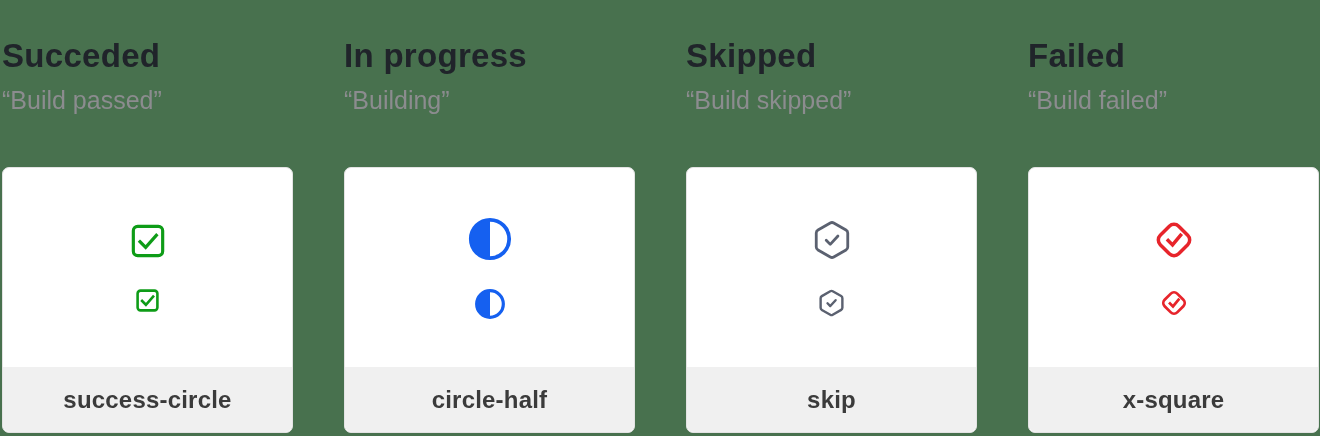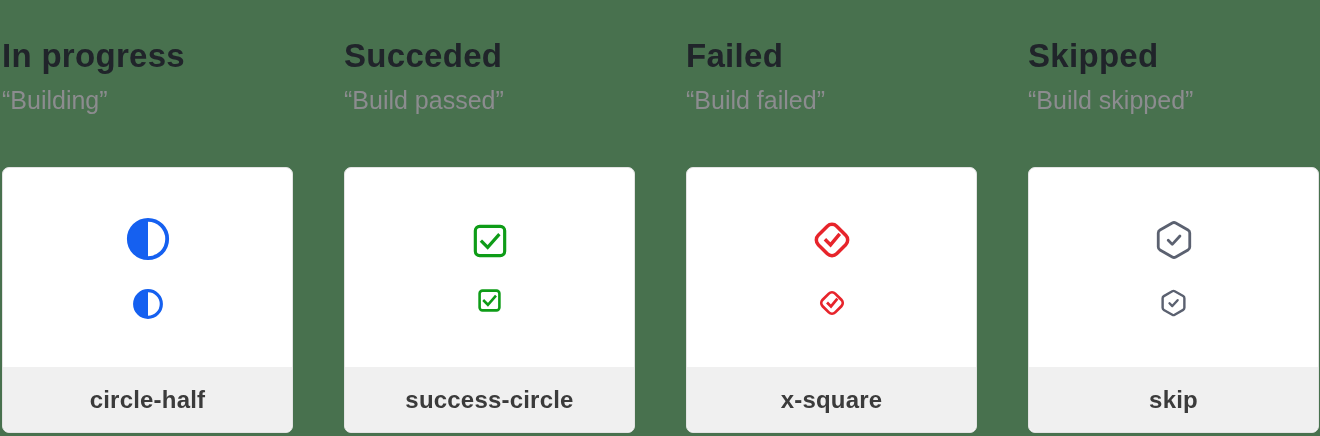--- a/index.html
+++ b/index.html
@@ -70,56 +70,76 @@
     font-weight: 700;
     letter-spacing: 0.2px;
     color: #3B3B3B;
   }
 </style>
 </head>
 <body style="background: rgb(72, 113, 78);">
 
 <div class="grid">
 
+  <div class="column col-2">
+    <h2 class="title">Succeded</h2>
+    <div class="subtitle">“Build passed”</div>
+    <div class="card">
+      <div class="icon-area">
+        <svg class="icon-lg" style="width: 40px; height: 40px; color: rgb(14, 156, 23);" viewBox="0 0 24 24" fill="none" stroke="currentColor" stroke-width="1.9" stroke-linecap="square">
+          <rect x="3.2" y="3.2" width="17.6" height="17.6" rx="2.6"></rect>
+          <path d="M7.2 12.4 L10.6 15.8 L17 8.6"></path>
+        </svg>
+        <svg class="icon-sm" style="width: 27px; height: 27px; color: rgb(14, 156, 23);" viewBox="0 0 24 24" fill="none" stroke="currentColor" stroke-width="2.3" stroke-linecap="square">
+          <rect x="3.2" y="3.2" width="17.6" height="17.6" rx="2.6"></rect>
+          <path d="M7.2 12.4 L10.6 15.8 L17 8.6"></path>
+        </svg>
+      </div>
+      <div class="card-footer">
+        <span class="card-label">success-circle</span>
+      </div>
+    </div>
+  </div>
+
   <div class="column col-1">
     <h2 class="title">In progress</h2>
     <div class="subtitle">“Building”</div>
     <div class="card">
       <div class="icon-area">
         <svg class="icon-lg" viewBox="0 0 24 24" fill="none" stroke="currentColor" stroke-width="2" style="color: rgb(21, 96, 240);">
           <circle cx="12" cy="12" r="10"></circle>
           <path d="M12 2 A 10 10 0 0 0 12 22 Z" fill="currentColor" stroke="none"></path>
         </svg>
         <svg class="icon-sm" viewBox="0 0 24 24" fill="none" stroke="currentColor" stroke-width="2.4" style="color: rgb(21, 96, 240);">
           <circle cx="12" cy="12" r="10"></circle>
           <path d="M12 2 A 10 10 0 0 0 12 22 Z" fill="currentColor" stroke="none"></path>
         </svg>
       </div>
       <div class="card-footer">
         <span class="card-label">circle-half</span>
       </div>
     </div>
   </div>
 
-  <div class="column col-2">
-    <h2 class="title">Succeded</h2>
-    <div class="subtitle">“Build passed”</div>
+  <div class="column col-4">
+    <h2 class="title">Skipped</h2>
+    <div class="subtitle">“Build skipped”</div>
     <div class="card">
       <div class="icon-area">
-        <svg class="icon-lg" style="width: 40px; height: 40px; color: rgb(14, 156, 23);" viewBox="0 0 24 24" fill="none" stroke="currentColor" stroke-width="1.9" stroke-linecap="square">
-          <rect x="3.2" y="3.2" width="17.6" height="17.6" rx="2.6"></rect>
-          <path d="M7.2 12.4 L10.6 15.8 L17 8.6"></path>
+        <svg class="icon-lg" style="width: 42px; height: 44px; color: rgb(91, 97, 112);" viewBox="0 0 24 24" fill="none" stroke="currentColor" stroke-width="1.6" stroke-linecap="round" stroke-linejoin="round">
+          <path d="M21 16V8a2 2 0 0 0-1-1.73l-7-4a2 2 0 0 0-2 0l-7 4A2 2 0 0 0 3 8v8a2 2 0 0 0 1 1.73l7 4a2 2 0 0 0 2 0l7-4A2 2 0 0 0 21 16z"></path>
+          <path d="M8.7 12.2 L11 14.5 L15.4 9.7"></path>
         </svg>
-        <svg class="icon-sm" style="width: 27px; height: 27px; color: rgb(14, 156, 23);" viewBox="0 0 24 24" fill="none" stroke="currentColor" stroke-width="2.3" stroke-linecap="square">
-          <rect x="3.2" y="3.2" width="17.6" height="17.6" rx="2.6"></rect>
-          <path d="M7.2 12.4 L10.6 15.8 L17 8.6"></path>
+        <svg class="icon-sm" style="width: 29px; height: 30px; color: rgb(91, 97, 112);" viewBox="0 0 24 24" fill="none" stroke="currentColor" stroke-width="2" stroke-linecap="round" stroke-linejoin="round">
+          <path d="M21 16V8a2 2 0 0 0-1-1.73l-7-4a2 2 0 0 0-2 0l-7 4A2 2 0 0 0 3 8v8a2 2 0 0 0 1 1.73l7 4a2 2 0 0 0 2 0l7-4A2 2 0 0 0 21 16z"></path>
+          <path d="M8.7 12.2 L11 14.5 L15.4 9.7"></path>
         </svg>
       </div>
       <div class="card-footer">
-        <span class="card-label">success-circle</span>
+        <span class="card-label">skip</span>
       </div>
     </div>
   </div>
 
   <div class="column col-3">
     <h2 class="title">Failed</h2>
     <div class="subtitle">“Build failed”</div>
     <div class="card">
       <div class="icon-area">
         <svg class="icon-lg" viewBox="0 0 24 24" fill="none" stroke="currentColor" stroke-width="1.9" stroke-linecap="square" style="color: rgb(231, 36, 43);">
@@ -134,33 +154,13 @@
             </g>
           <path d="M8.8 12.3 L11.2 14.7 L15.6 9.4"></path>
         </svg>
       </div>
       <div class="card-footer">
         <span class="card-label">x-square</span>
       </div>
     </div>
   </div>
 
-  <div class="column col-4">
-    <h2 class="title">Skipped</h2>
-    <div class="subtitle">“Build skipped”</div>
-    <div class="card">
-      <div class="icon-area">
-        <svg class="icon-lg" style="width: 42px; height: 44px; color: rgb(91, 97, 112);" viewBox="0 0 24 24" fill="none" stroke="currentColor" stroke-width="1.6" stroke-linecap="round" stroke-linejoin="round">
-          <path d="M21 16V8a2 2 0 0 0-1-1.73l-7-4a2 2 0 0 0-2 0l-7 4A2 2 0 0 0 3 8v8a2 2 0 0 0 1 1.73l7 4a2 2 0 0 0 2 0l7-4A2 2 0 0 0 21 16z"></path>
-          <path d="M8.7 12.2 L11 14.5 L15.4 9.7"></path>
-        </svg>
-        <svg class="icon-sm" style="width: 29px; height: 30px; color: rgb(91, 97, 112);" viewBox="0 0 24 24" fill="none" stroke="currentColor" stroke-width="2" stroke-linecap="round" stroke-linejoin="round">
-          <path d="M21 16V8a2 2 0 0 0-1-1.73l-7-4a2 2 0 0 0-2 0l-7 4A2 2 0 0 0 3 8v8a2 2 0 0 0 1 1.73l7 4a2 2 0 0 0 2 0l7-4A2 2 0 0 0 21 16z"></path>
-          <path d="M8.7 12.2 L11 14.5 L15.4 9.7"></path>
-        </svg>
-      </div>
-      <div class="card-footer">
-        <span class="card-label">skip</span>
-      </div>
-    </div>
-  </div>
-
 </div>
 
 </body></html>

